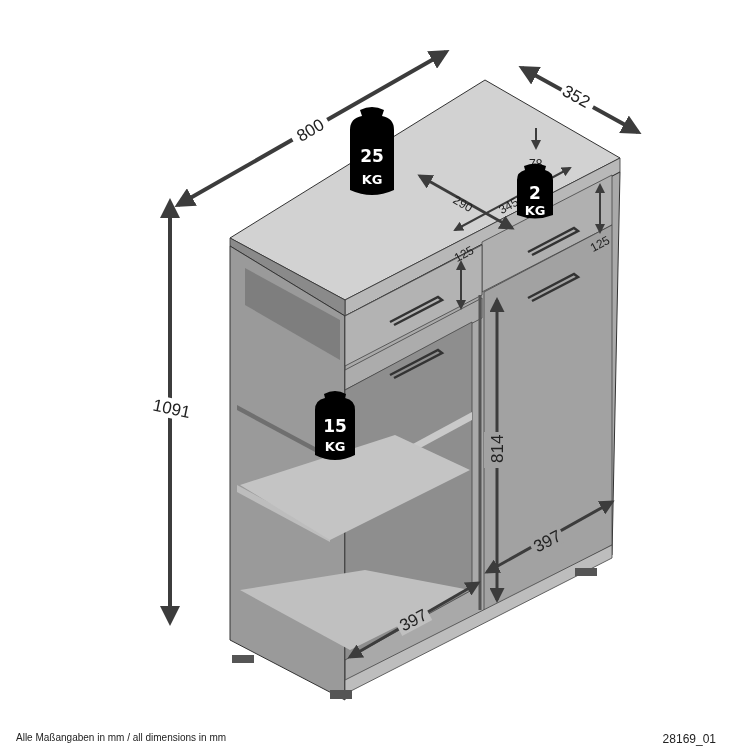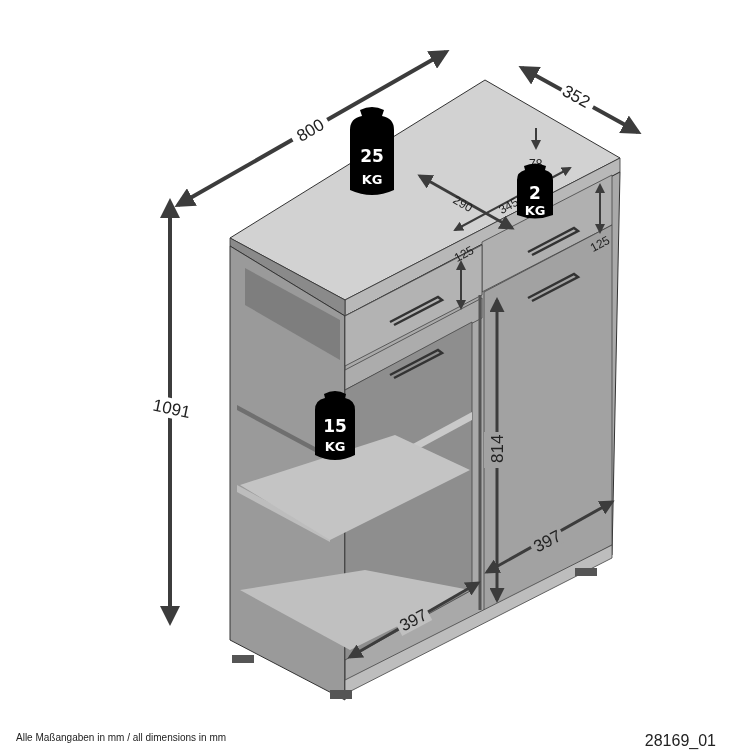--- a/index.html
+++ b/index.html
@@ -3,21 +3,21 @@
 <meta charset="utf-8">
 <style>
   html,body{margin:0;padding:0;background:#ffffff;}
   body{width:750px;height:750px;position:relative;overflow:hidden;font-family:"Liberation Sans",sans-serif;}
   #stage{position:absolute;left:0;top:0;width:750px;height:750px;}
   .dim{font-family:"Liberation Sans",sans-serif;font-size:17px;fill:#222;}
   .dim-small{font-family:"Liberation Sans",sans-serif;font-size:12px;fill:#222;}
   .kg-num{font-family:"DejaVu Sans",sans-serif;font-weight:bold;fill:#fff;font-size:17px;}
   .kg-unit{font-family:"DejaVu Sans",sans-serif;font-weight:bold;fill:#fff;font-size:13px;}
   .footer-left{position:absolute;left:16px;top:732px;font-size:10px;color:#222;}
-  .footer-right{position:absolute;right:34px;top:732px;font-size:16px;color:#222;}
+  .footer-right{position:absolute;right:34px;top:732px;font-size:12px;color:#222;}
 </style>
 </head>
 <body>
 
 <svg id="stage" viewBox="0 0 750 750" xmlns="http://www.w3.org/2000/svg">
   <defs>
     <marker id="ah" viewBox="0 0 10 10" refX="8" refY="5" markerWidth="5" markerHeight="5" orient="auto-start-reverse">
       <path d="M0,0 L10,5 L0,10 z" fill="#3c3c3c"></path>
     </marker>
   </defs>

